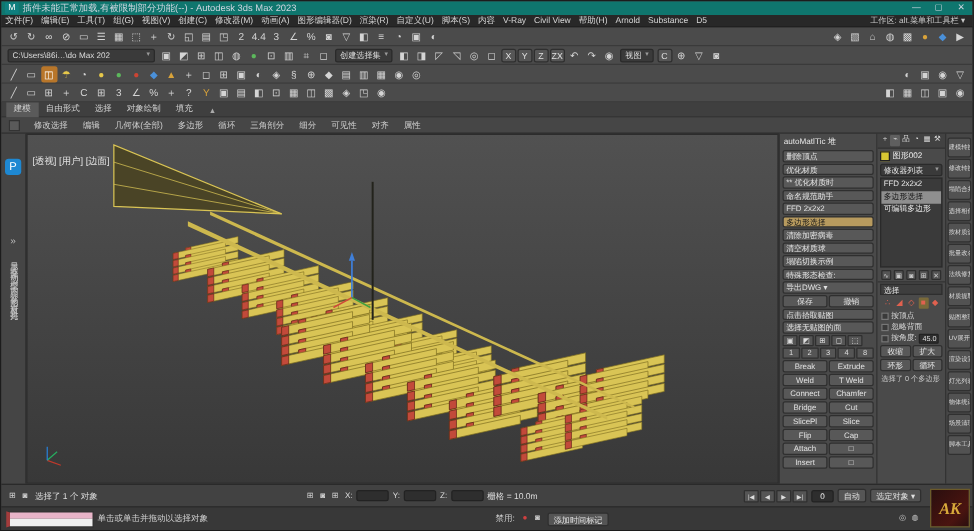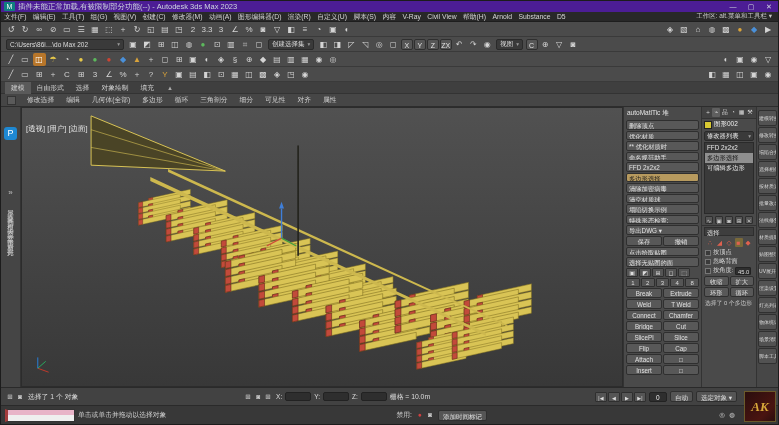--- a/index.html
+++ b/index.html
@@ -1,20 +1,20 @@
 <!DOCTYPE html>
 <html><head>
 <meta charset="utf-8">
 <style>
   html,body{margin:0;padding:0;background:#222;}
   *{box-sizing:border-box;font-family:"Liberation Sans","DejaVu Sans",sans-serif;}
   .app{position:relative;width:779px;height:425px;background:#3c3c3c;overflow:hidden;border:1px solid #1c1c1c;}
 
   
-  .titlebar{position:absolute;top:0;left:0;right:0;height:11px;background:#4c1d95;display:flex;align-items:center;color:#cfd6e0;}
+  .titlebar{position:absolute;top:0;left:0;right:0;height:11px;background:#0f766e;display:flex;align-items:center;color:#cfd6e0;}
   .app-logo{width:11px;height:9px;margin:0 3px;background:#0f7f7f;color:#fff;font-size:7px;line-height:9px;text-align:center;border-radius:1px;}
   .titlebar .title{font-size:7.5px;white-space:nowrap;overflow:hidden;flex:1;}
   .wc{width:18px;text-align:center;font-size:7px;color:#cfd6e0;line-height:11px;}
 
   
   .menubar{position:absolute;top:11px;left:0;right:0;height:10px;background:#282828;display:flex;align-items:center;border-bottom:1px solid #1e1e1e;}
   .menu-items{display:flex;flex:1;overflow:hidden;}
   .menu-item{font-size:6.8px;color:#d6d6d6;padding:0 3.2px;white-space:nowrap;line-height:10px;}
   .workspace{font-size:6.5px;color:#c8c8c8;padding:0 6px;white-space:nowrap;}
 
@@ -148,21 +148,21 @@
         <span class="tb-icon">▭</span>
         <span class="tb-icon">☰</span>
         <span class="tb-icon">▦</span>
         <span class="tb-icon">⬚</span>
         <span class="tb-icon">＋</span>
         <span class="tb-icon">↻</span>
         <span class="tb-icon">◱</span>
         <span class="tb-icon">▤</span>
         <span class="tb-icon">◳</span>
         <span class="tb-icon">2</span>
-        <span class="tb-icon">3.3</span>
+        <span class="tb-icon">4.4</span>
         <span class="tb-icon">3</span>
         <span class="tb-icon">∠</span>
         <span class="tb-icon">%</span>
         <span class="tb-icon">◙</span>
         <span class="tb-icon">▽</span>
         <span class="tb-icon">◧</span>
         <span class="tb-icon">≡</span>
         <span class="tb-icon">◔</span>
         <span class="tb-icon">▣</span>
         <span class="tb-icon">◐</span>

